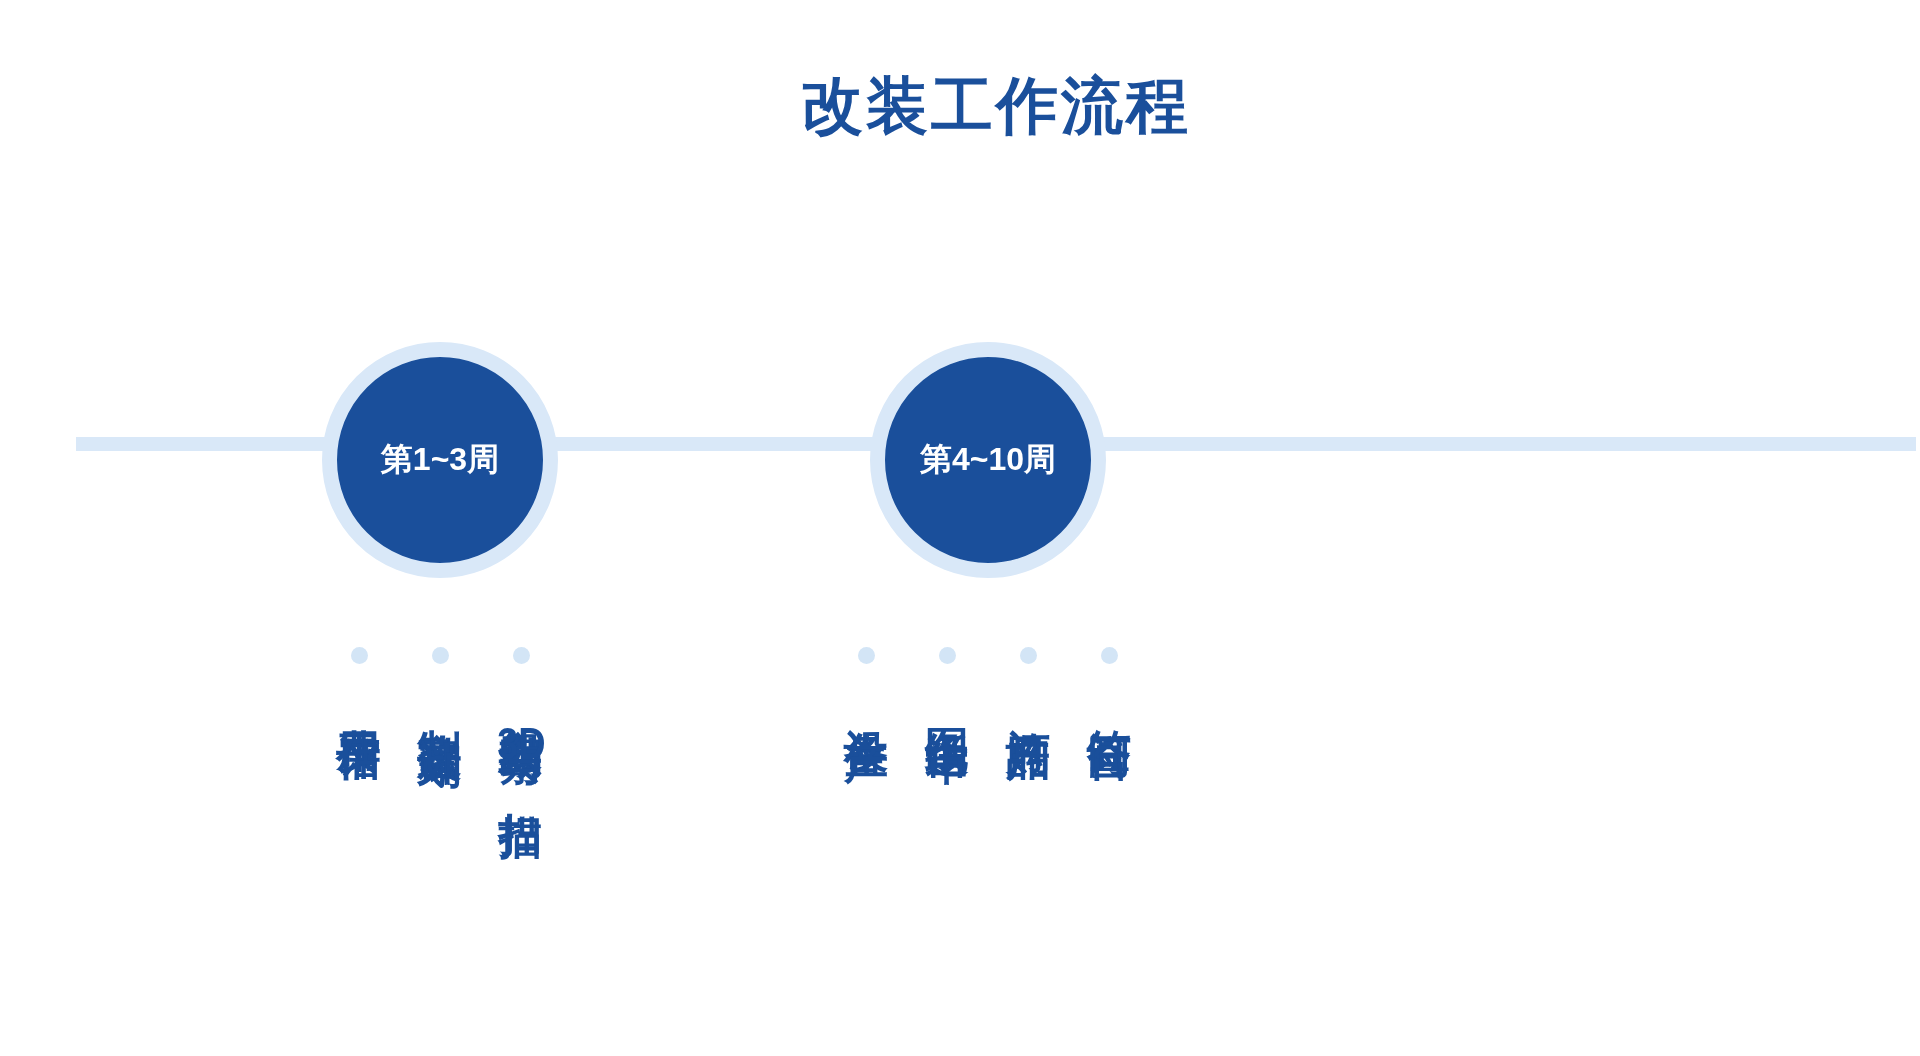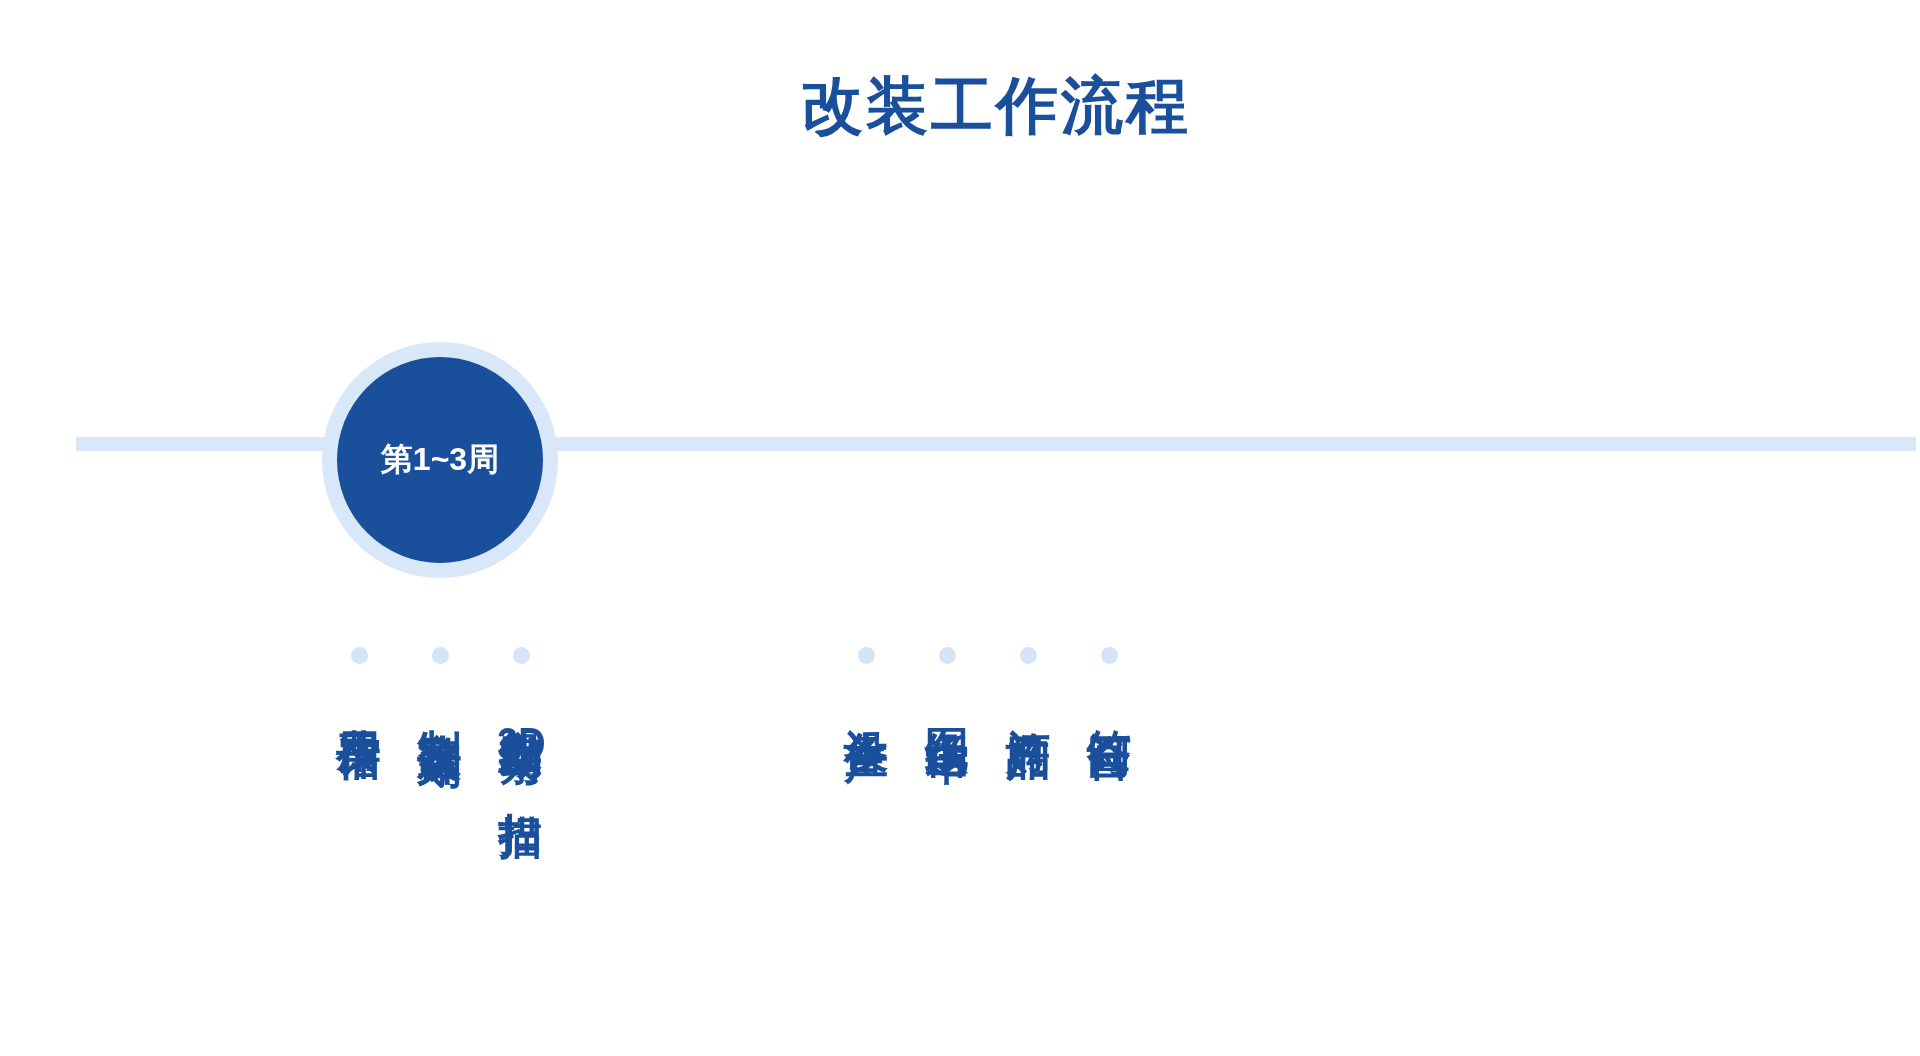--- a/index.html
+++ b/index.html
@@ -123,20 +123,23 @@
         <div class="dot"></div>
         <div class="dot"></div>
       </div>
       <div class="tasks">
         <div class="task-col">实船勘察与<span class="tcy">3D</span>扫描</div>
         <div class="task-col">制定改装计划</div>
         <div class="task-col">费用评估</div>
       </div>
     </div>
     <div class="stage">
+      <div class="circle">
+        <div class="circle-label">第4~10周</div>
+      </div>
       <div class="dots">
         <div class="dot"></div>
         <div class="dot"></div>
         <div class="dot"></div>
         <div class="dot"></div>
       </div>
       <div class="tasks">
         <div class="task-col">签订合同</div>
         <div class="task-col">订购产品</div>
         <div class="task-col">图纸送审</div>

